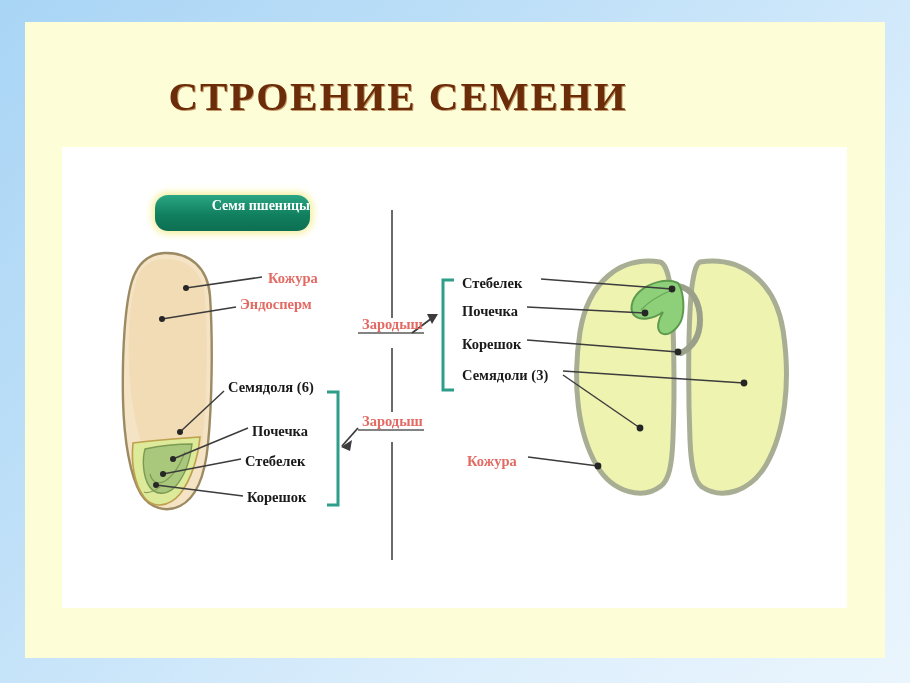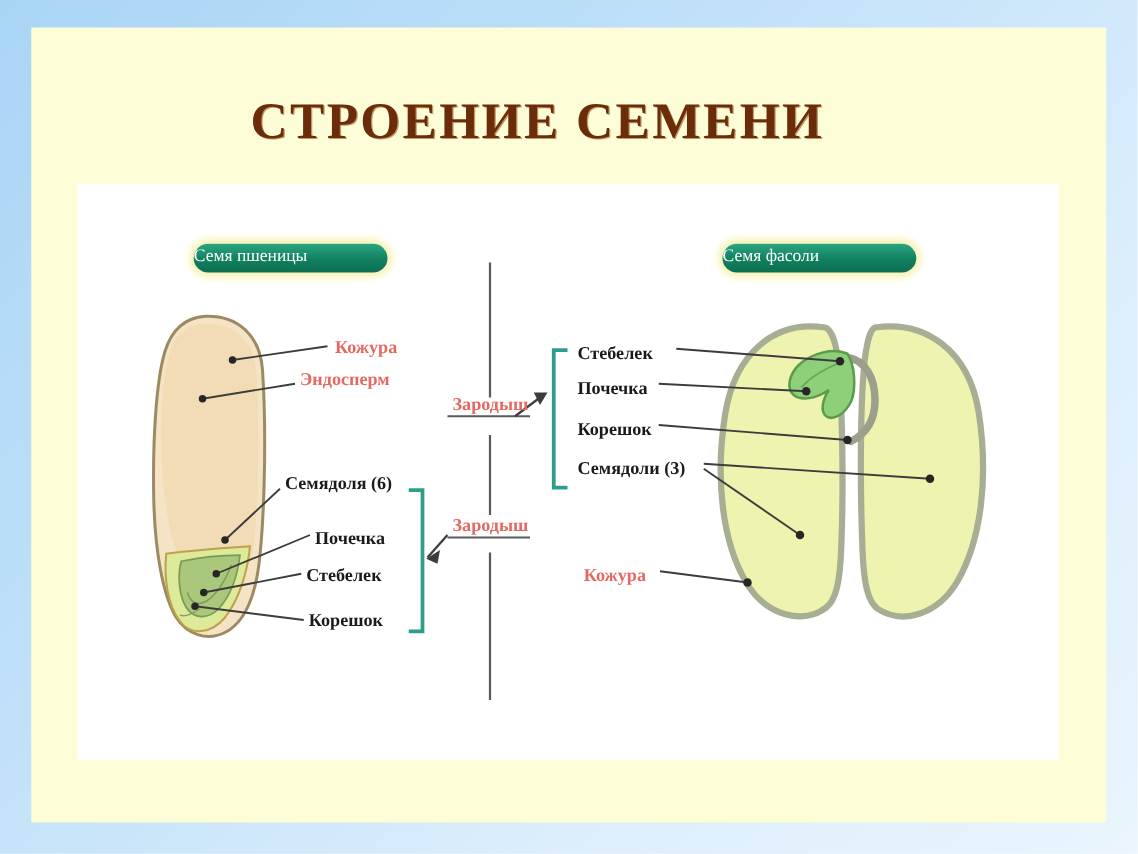--- a/index.html
+++ b/index.html
@@ -39,34 +39,33 @@
     left: 0;
     top: 72px;
     width: 796px;
     text-align: center;
     font-family: "Liberation Serif", serif;
     font-size: 41px;
     font-weight: bold;
     letter-spacing: 2px;
     color: #6b2d09;
     text-shadow: 1px 1px 0 #c59a6b;
-    margin-left: 32px;
   }
   .seed-badge {
     position: absolute;
     border-radius: 13px;
     background: linear-gradient(180deg, #2aa583 0%, #11805f 55%, #0d6e52 100%);
     box-shadow: 0 0 7px 3px #f5f0a0;
     color: #ffffff;
     font-family: "Liberation Serif", serif;
     font-size: 14px;
-    font-weight: normal;
-    text-align: left;
+    font-weight: bold;
+    text-align: right;
     line-height: 22px;
-    height: 23px;
+    height: 36px;
     white-space: nowrap;
   }
   #badge-wheat { left: 155px; top: 195px; width: 155px; }
   #badge-bean  { left: 578px; top: 195px; width: 155px; }
 
   .lbl {
     position: absolute;
     font-family: "Liberation Serif", serif;
     font-size: 14.5px;
     font-weight: bold;
@@ -88,21 +87,20 @@
 <body>
 
 <div id="slide-root">
 
   <div id="slide-frame"></div>
   <div id="content-panel"></div>
 
   <div id="page-title">СТРОЕНИЕ СЕМЕНИ</div>
 
   <div class="seed-badge" id="badge-wheat">Семя пшеницы</div>
-  <div class="seed-badge" id="badge-bean">Семя фасоли</div>
 
   <svg id="svg-layer" viewBox="0 0 910 683">
 
     <g>
 
       <path d="M164 253
                C 190 252, 208 268, 210 296
                C 213 340, 212 404, 208 444
                C 205 476, 196 498, 180 506
                C 166 513, 150 508, 141 494

